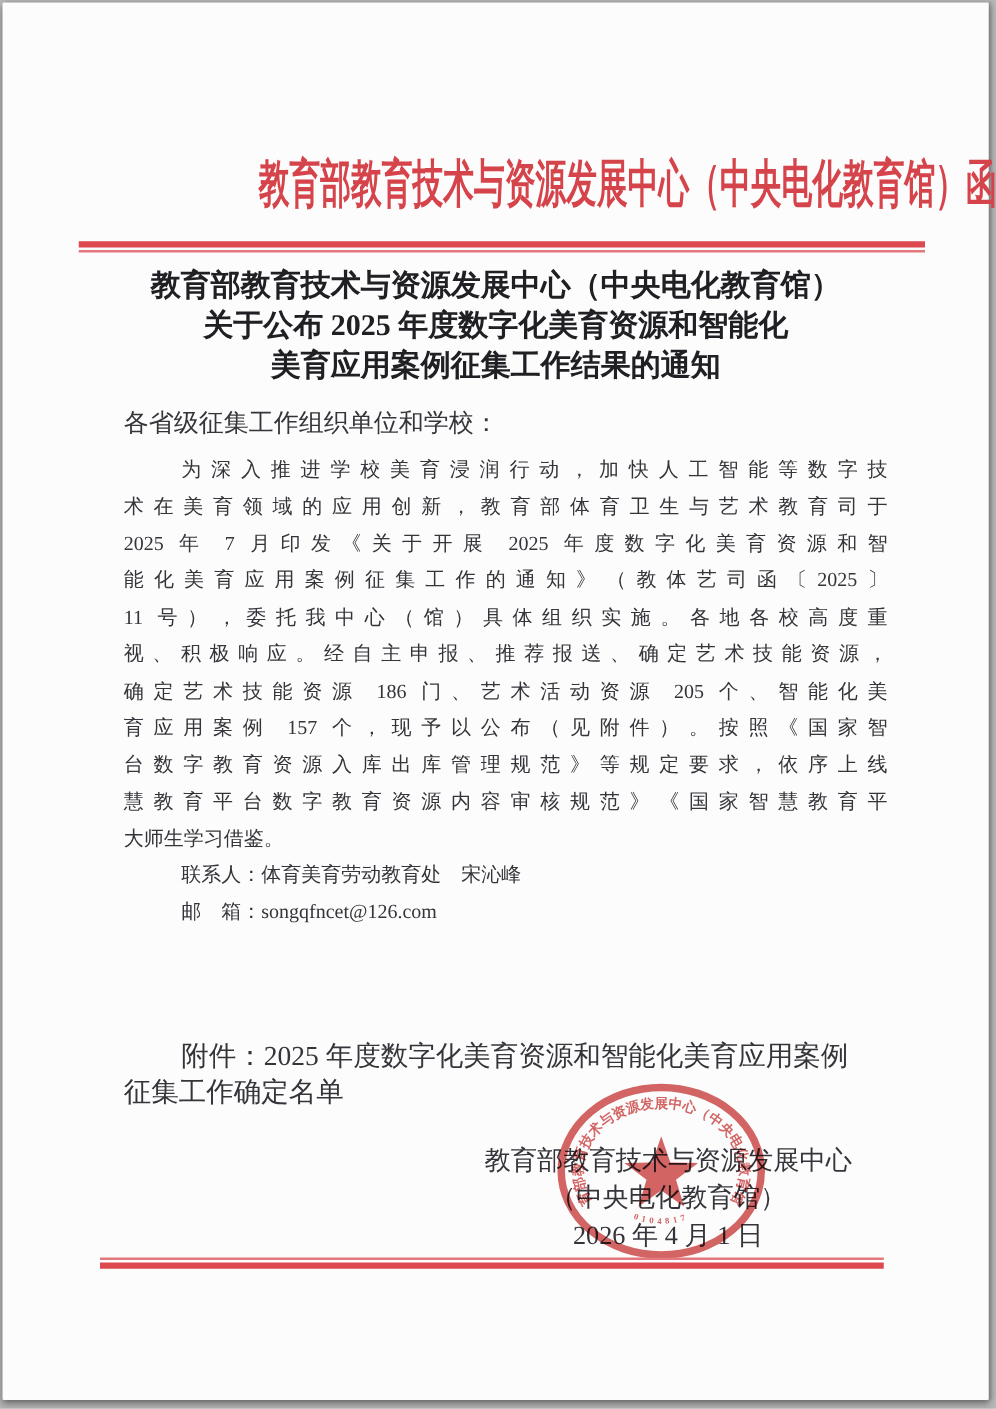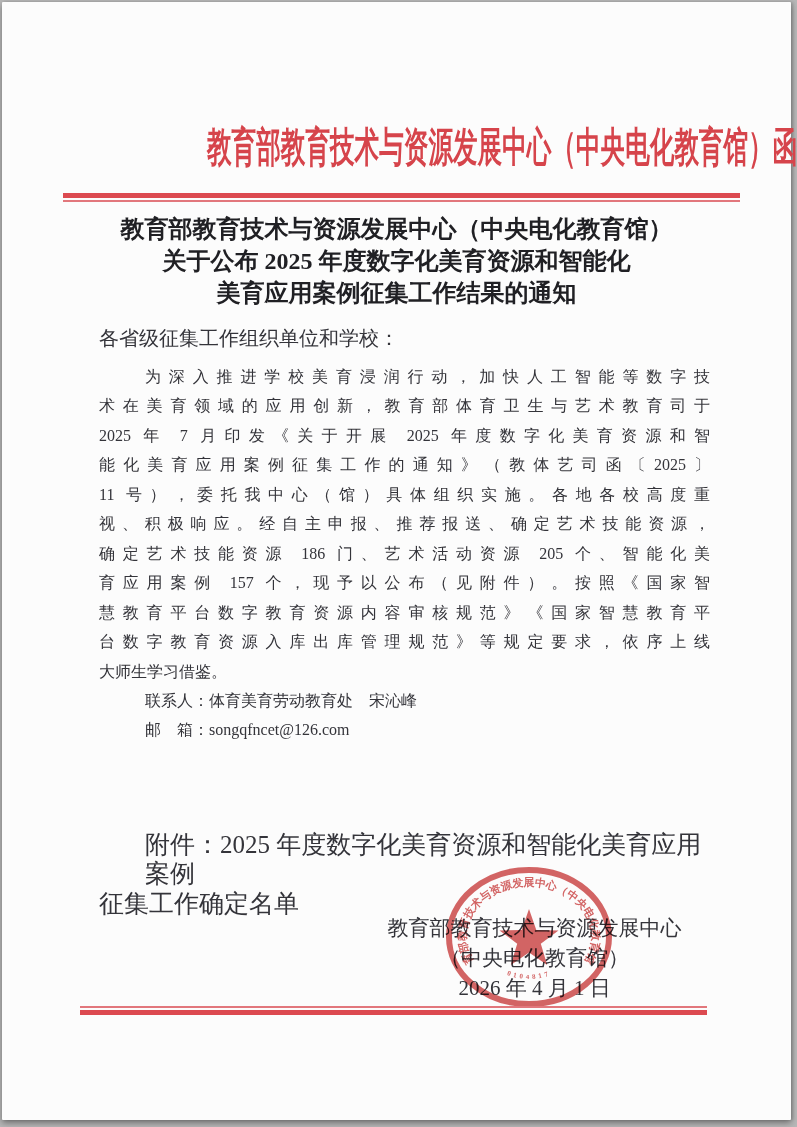--- a/index.html
+++ b/index.html
@@ -43,21 +43,21 @@
   .text-block {
     position:absolute; top:360px; left:97px; width:611px;
     font-size:16px; line-height:29.45px; color:var(--ink);
   }
   .bl { text-align:justify; text-align-last:justify; }
   .bl.indent { padding-left:46px; }
   .bl.last { text-align-last:left; }
   .contact-row { padding-left:46px; }
   .attachment {
     position:absolute; top:828px; left:97px; width:611px;
-    font-size:25px; line-height:29.45px; color:var(--ink);
+    font-size:22px; line-height:29.45px; color:var(--ink);
   }
   .att-line1 { padding-left:46px; }
   .signature {
     position:absolute; top:911px; left:330px; width:405px;
     text-align:center; font-size:21px; line-height:30px; color:var(--ink);
   }
   
   .seal {
     position:absolute; left:440px; top:862px; width:174px; height:146px;
     mix-blend-mode:multiply; opacity:.88;
@@ -90,22 +90,22 @@
 
     <div class="text-block">
       <div class="bl indent">为深入推进学校美育浸润行动，加快人工智能等数字技</div>
       <div class="bl">术在美育领域的应用创新，教育部体育卫生与艺术教育司于</div>
       <div class="bl">2025 年 7 月印发《关于开展 2025 年度数字化美育资源和智</div>
       <div class="bl">能化美育应用案例征集工作的通知》（教体艺司函〔2025〕</div>
       <div class="bl">11 号），委托我中心（馆）具体组织实施。各地各校高度重</div>
       <div class="bl">视、积极响应。经自主申报、推荐报送、确定艺术技能资源，</div>
       <div class="bl">确定艺术技能资源 186 门、艺术活动资源 205 个、智能化美</div>
       <div class="bl">育应用案例 157 个，现予以公布（见附件）。按照《国家智</div>
+      <div class="bl">台数字教育资源入库出库管理规范》等规定要求，依序上线</div>
       <div class="bl">慧教育平台数字教育资源内容审核规范》《国家智慧教育平</div>
-      <div class="bl">台数字教育资源入库出库管理规范》等规定要求，依序上线</div>
       <div class="bl last">大师生学习借鉴。</div>
 
       <div class="contact-row">
         <span>联系人：</span><span>体育美育劳动教育处　宋沁峰</span>
       </div>
       <div class="contact-row">
         <span>邮　箱：</span><span>songqfncet@126.com</span>
       </div>
     </div>
 

